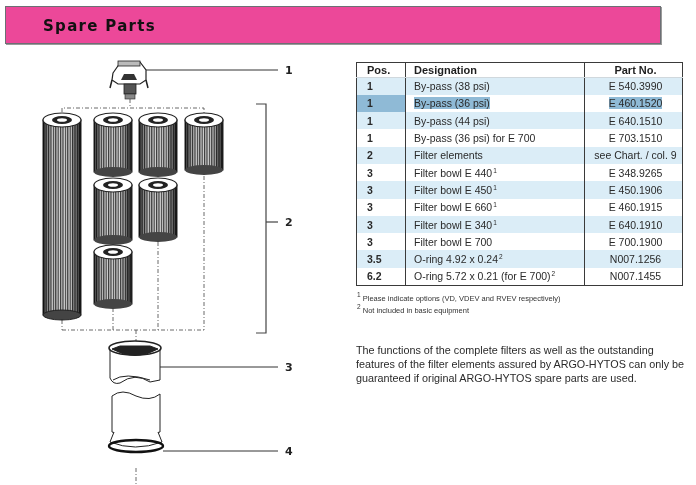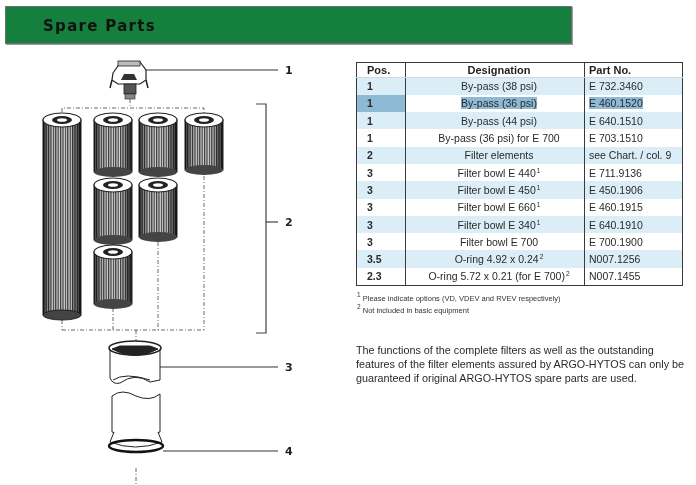--- a/index.html
+++ b/index.html
@@ -1,21 +1,21 @@
 <!DOCTYPE html>
 <html><head>
 <meta charset="utf-8">
 <style>
   * { box-sizing: border-box; margin: 0; padding: 0; }
   html, body { width: 696px; height: 485px; background: #ffffff; overflow: hidden; }
   body { position: relative; font-family: "Liberation Sans", "DejaVu Sans", sans-serif; color: #1a1a1a; }
 
   .header-bar {
-    position: absolute; left: 5px; top: 6px; width: 567px; height: 38px;
-    background: #15803d; border: 1px solid #6c6f74;
+    position: absolute; left: 5px; top: 6px; width: 656px; height: 38px;
+    background: #ec4899; border: 1px solid #6c6f74;
     box-shadow: 1px 1px 0 #9a9a9a;
     text-align: center;
   }
   .header-title {
     position: absolute; left: 37px; top: 10px;
     font-family: "DejaVu Sans", sans-serif; font-weight: bold; font-size: 15px;
     letter-spacing: 1.3px; color: #111;
   }
 
   .illustration { position: absolute; left: 0; top: 50px; width: 340px; height: 435px; }
@@ -29,22 +29,22 @@
   }
   .parts-table th {
     text-align: left; font-weight: bold; background: #ffffff;
     height: 15px; padding: 0 0 0 6px; font-size: 11px; color: #1f1f1f;
     border-bottom: 1px solid #d0d8dd;
   }
   .parts-table td { height: 17.3px; padding: 0 0 0 6px; color: #2a2a2a; white-space: nowrap; }
   .parts-table tr:nth-child(odd) td { background: #dbedf7; }
   .parts-table tr:nth-child(even) td { background: #ffffff; }
   .parts-table .col-pos { width: 49px; font-weight: bold; padding-left: 10px; border-right: 1px solid #3a3a3a; }
-  .parts-table .col-des { width: 179px; padding-left: 8px; border-right: 1px solid #3a3a3a; text-align: center; }
-  .parts-table .col-part { padding-left: 4px; }
+  .parts-table .col-des { width: 179px; padding-left: 8px; border-right: 1px solid #3a3a3a; }
+  .parts-table .col-part { padding-left: 4px; text-align: center; }
   .parts-table th.col-pos { padding-left: 10px; }
   .parts-table tr.selected td { }
   .sel { background: #8fbad6; }
   sup { font-size: 6.5px; vertical-align: 4px; margin-left: 1px; }
 
   .footnote { position: absolute; left: 356px; font-size: 7.5px; color: #333; }
   .note {
     position: absolute; left: 356px; top: 329px; width: 330px;
     font-size: 10.8px; line-height: 14px; color: #2a2a2a; margin-top: 14px;
   }
@@ -183,21 +183,21 @@
     <tr>
       <th class="col-pos">Pos.</th>
       <th class="col-des">Designation</th>
       <th class="col-part">Part No.</th>
     </tr>
   </thead>
   <tbody id="table-body">
       <tr>
         <td class="col-pos"><span>1</span></td>
         <td class="col-des"><span>By-pass (38 psi)</span></td>
-        <td class="col-part"><span>E 732.3460</span></td>
+        <td class="col-part"><span>E 540.3990</span></td>
       </tr>
       <tr class="selected">
         <td class="col-pos" style="background: rgb(143, 186, 214);"><span class="sel">1</span></td>
         <td class="col-des"><span class="sel">By-pass (36 psi)</span></td>
         <td class="col-part"><span class="sel">E 460.1520</span></td>
       </tr>
       <tr>
         <td class="col-pos"><span>1</span></td>
         <td class="col-des"><span>By-pass (44 psi)</span></td>
         <td class="col-part"><span>E 640.1510</span></td>
@@ -208,21 +208,21 @@
         <td class="col-part"><span>E 703.1510</span></td>
       </tr>
       <tr>
         <td class="col-pos"><span>2</span></td>
         <td class="col-des"><span>Filter elements</span></td>
         <td class="col-part"><span>see Chart. / col. 9</span></td>
       </tr>
       <tr>
         <td class="col-pos"><span>3</span></td>
         <td class="col-des"><span>Filter bowl E 440</span><sup>1</sup></td>
-        <td class="col-part"><span>E 711.9136</span></td>
+        <td class="col-part"><span>E 348.9265</span></td>
       </tr>
       <tr>
         <td class="col-pos"><span>3</span></td>
         <td class="col-des"><span>Filter bowl E 450</span><sup>1</sup></td>
         <td class="col-part"><span>E 450.1906</span></td>
       </tr>
       <tr>
         <td class="col-pos"><span>3</span></td>
         <td class="col-des"><span>Filter bowl E 660</span><sup>1</sup></td>
         <td class="col-part"><span>E 460.1915</span></td>
@@ -236,21 +236,21 @@
         <td class="col-pos"><span>3</span></td>
         <td class="col-des"><span>Filter bowl E 700</span></td>
         <td class="col-part"><span>E 700.1900</span></td>
       </tr>
       <tr>
         <td class="col-pos"><span>3.5</span></td>
         <td class="col-des"><span>O-ring 4.92 x 0.24</span><sup>2</sup></td>
         <td class="col-part"><span>N007.1256</span></td>
       </tr>
       <tr>
-        <td class="col-pos"><span>2.3</span></td>
+        <td class="col-pos"><span>6.2</span></td>
         <td class="col-des"><span>O-ring 5.72 x 0.21 (for E 700)</span><sup>2</sup></td>
         <td class="col-part"><span>N007.1455</span></td>
       </tr>
     </tbody>
 </table>
 
 <div class="footnote" style="top:291px;">
   <sup>1</sup>
   <span>Please indicate options (VD, VDEV and RVEV respectively)</span>
 </div>

